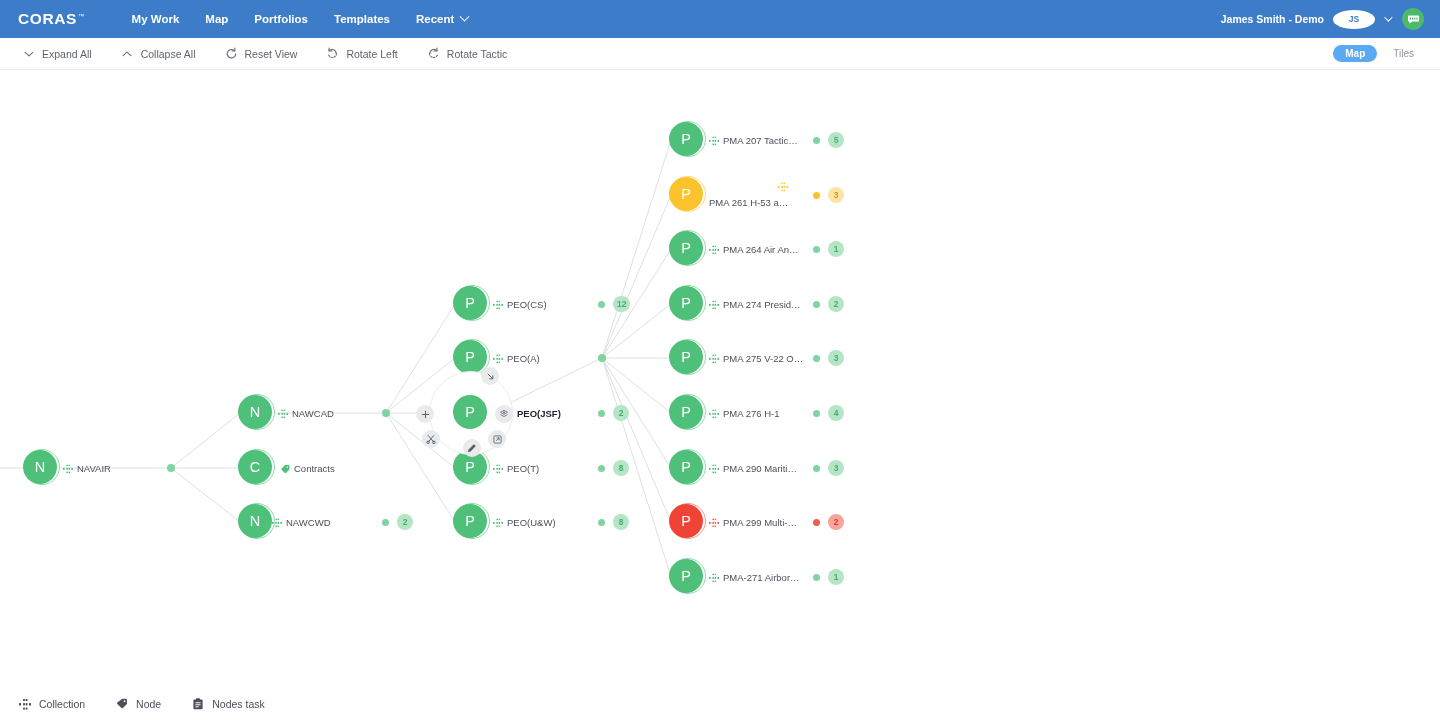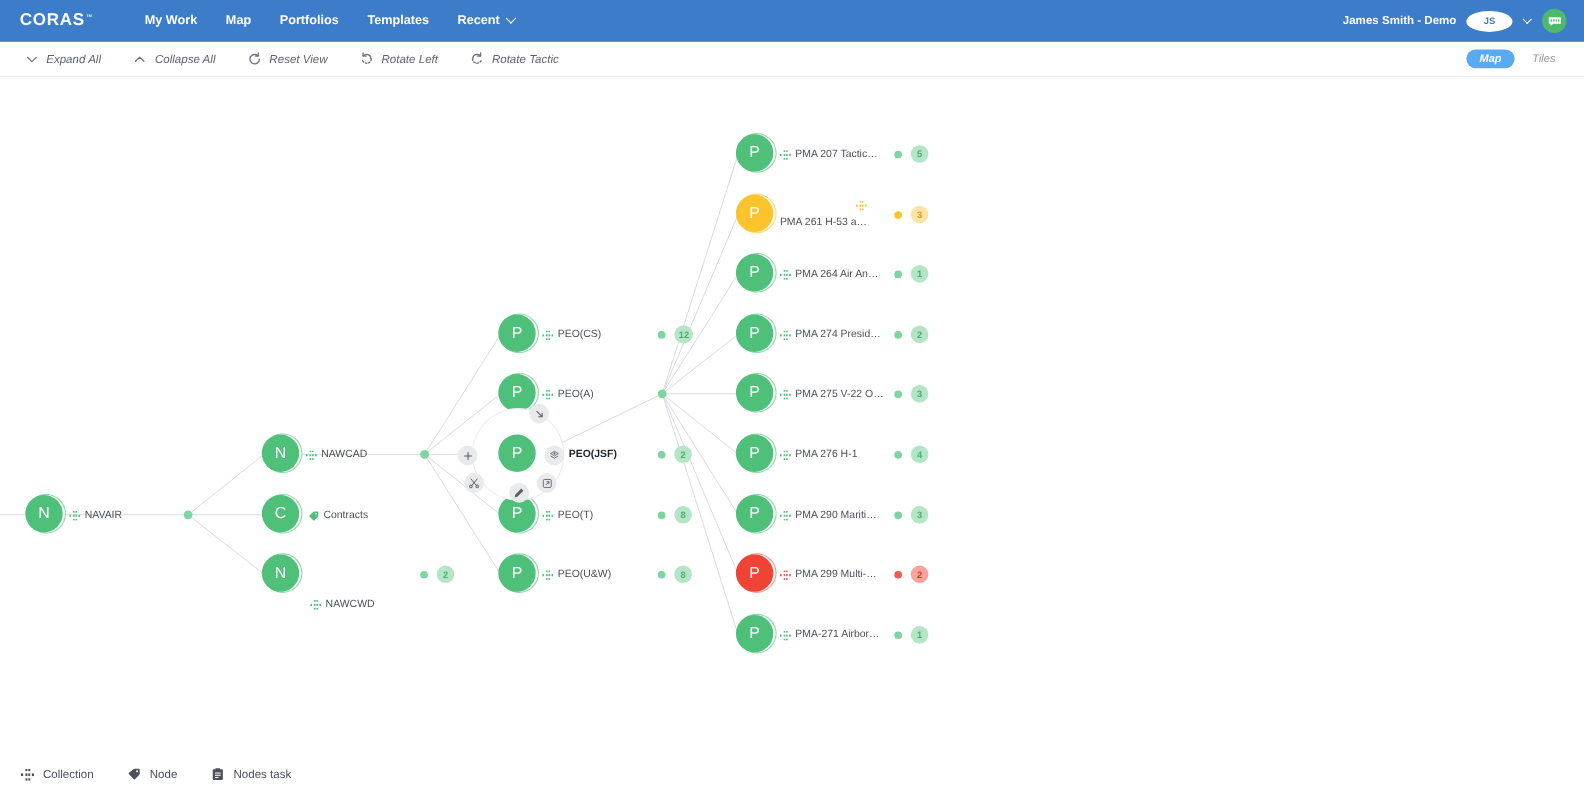--- a/index.html
+++ b/index.html
@@ -107,21 +107,20 @@
   .toolbar {
     height: 32px;
     flex: 0 0 32px;
     background: #ffffff;
     border-bottom: 1px solid #eceef0;
     display: flex;
     align-items: center;
     padding: 0 14px 0 16px;
     position: relative;
     z-index: 15;
-    font-style: italic;
   }
   .tb-item {
     display: flex;
     align-items: center;
     gap: 7px;
     padding: 4px 9px 4px 6px;
     margin-right: 14px;
     cursor: pointer;
     color: #5d6470;
     font-size: 10.5px;
@@ -472,21 +471,21 @@
               <path d="M5.4 0.6H8.6a.8.8 0 0 1 .8.8v3.2a1 1 0 0 1-.3.7L5.9 8.5a.8.8 0 0 1-1.1 0L1.5 5.2a.8.8 0 0 1 0-1.1L4.7.9a1 1 0 0 1 .7-.3z" fill="#4fc07a"></path>
               <circle cx="7.3" cy="2.7" r="0.75" fill="#ffffff"></circle>
             </svg></span>
         <span>Contracts</span>
       </div>
 
       <div class="gnode" style="left:256px; top:452px;">
         <div class="ring"></div>
         <div class="disc">N</div>
       </div>
-      <div class="nlabel" style="left:282px; top:452px;margin-top:27px;">
+      <div class="nlabel" style="left:272px; top:452px;">
         <span class="coll-ico"><svg width="10" height="9" viewBox="0 0 10 9">
               <rect x="0" y="3.4" width="1.6" height="2" fill="#4fc07a"></rect>
               <rect x="8.4" y="3.4" width="1.6" height="2" fill="#4fc07a"></rect>
               <rect x="3.4" y="0" width="1.5" height="1.6" fill="#4fc07a"></rect>
               <rect x="5.6" y="0" width="1.5" height="1.6" fill="#4fc07a"></rect>
               <rect x="3.4" y="3.4" width="1.5" height="1.9" fill="#4fc07a"></rect>
               <rect x="5.6" y="3.4" width="1.5" height="1.9" fill="#4fc07a"></rect>
               <rect x="3.4" y="7.1" width="1.5" height="1.6" fill="#4fc07a"></rect>
               <rect x="5.6" y="7.1" width="1.5" height="1.6" fill="#4fc07a"></rect>
             </svg></span>

